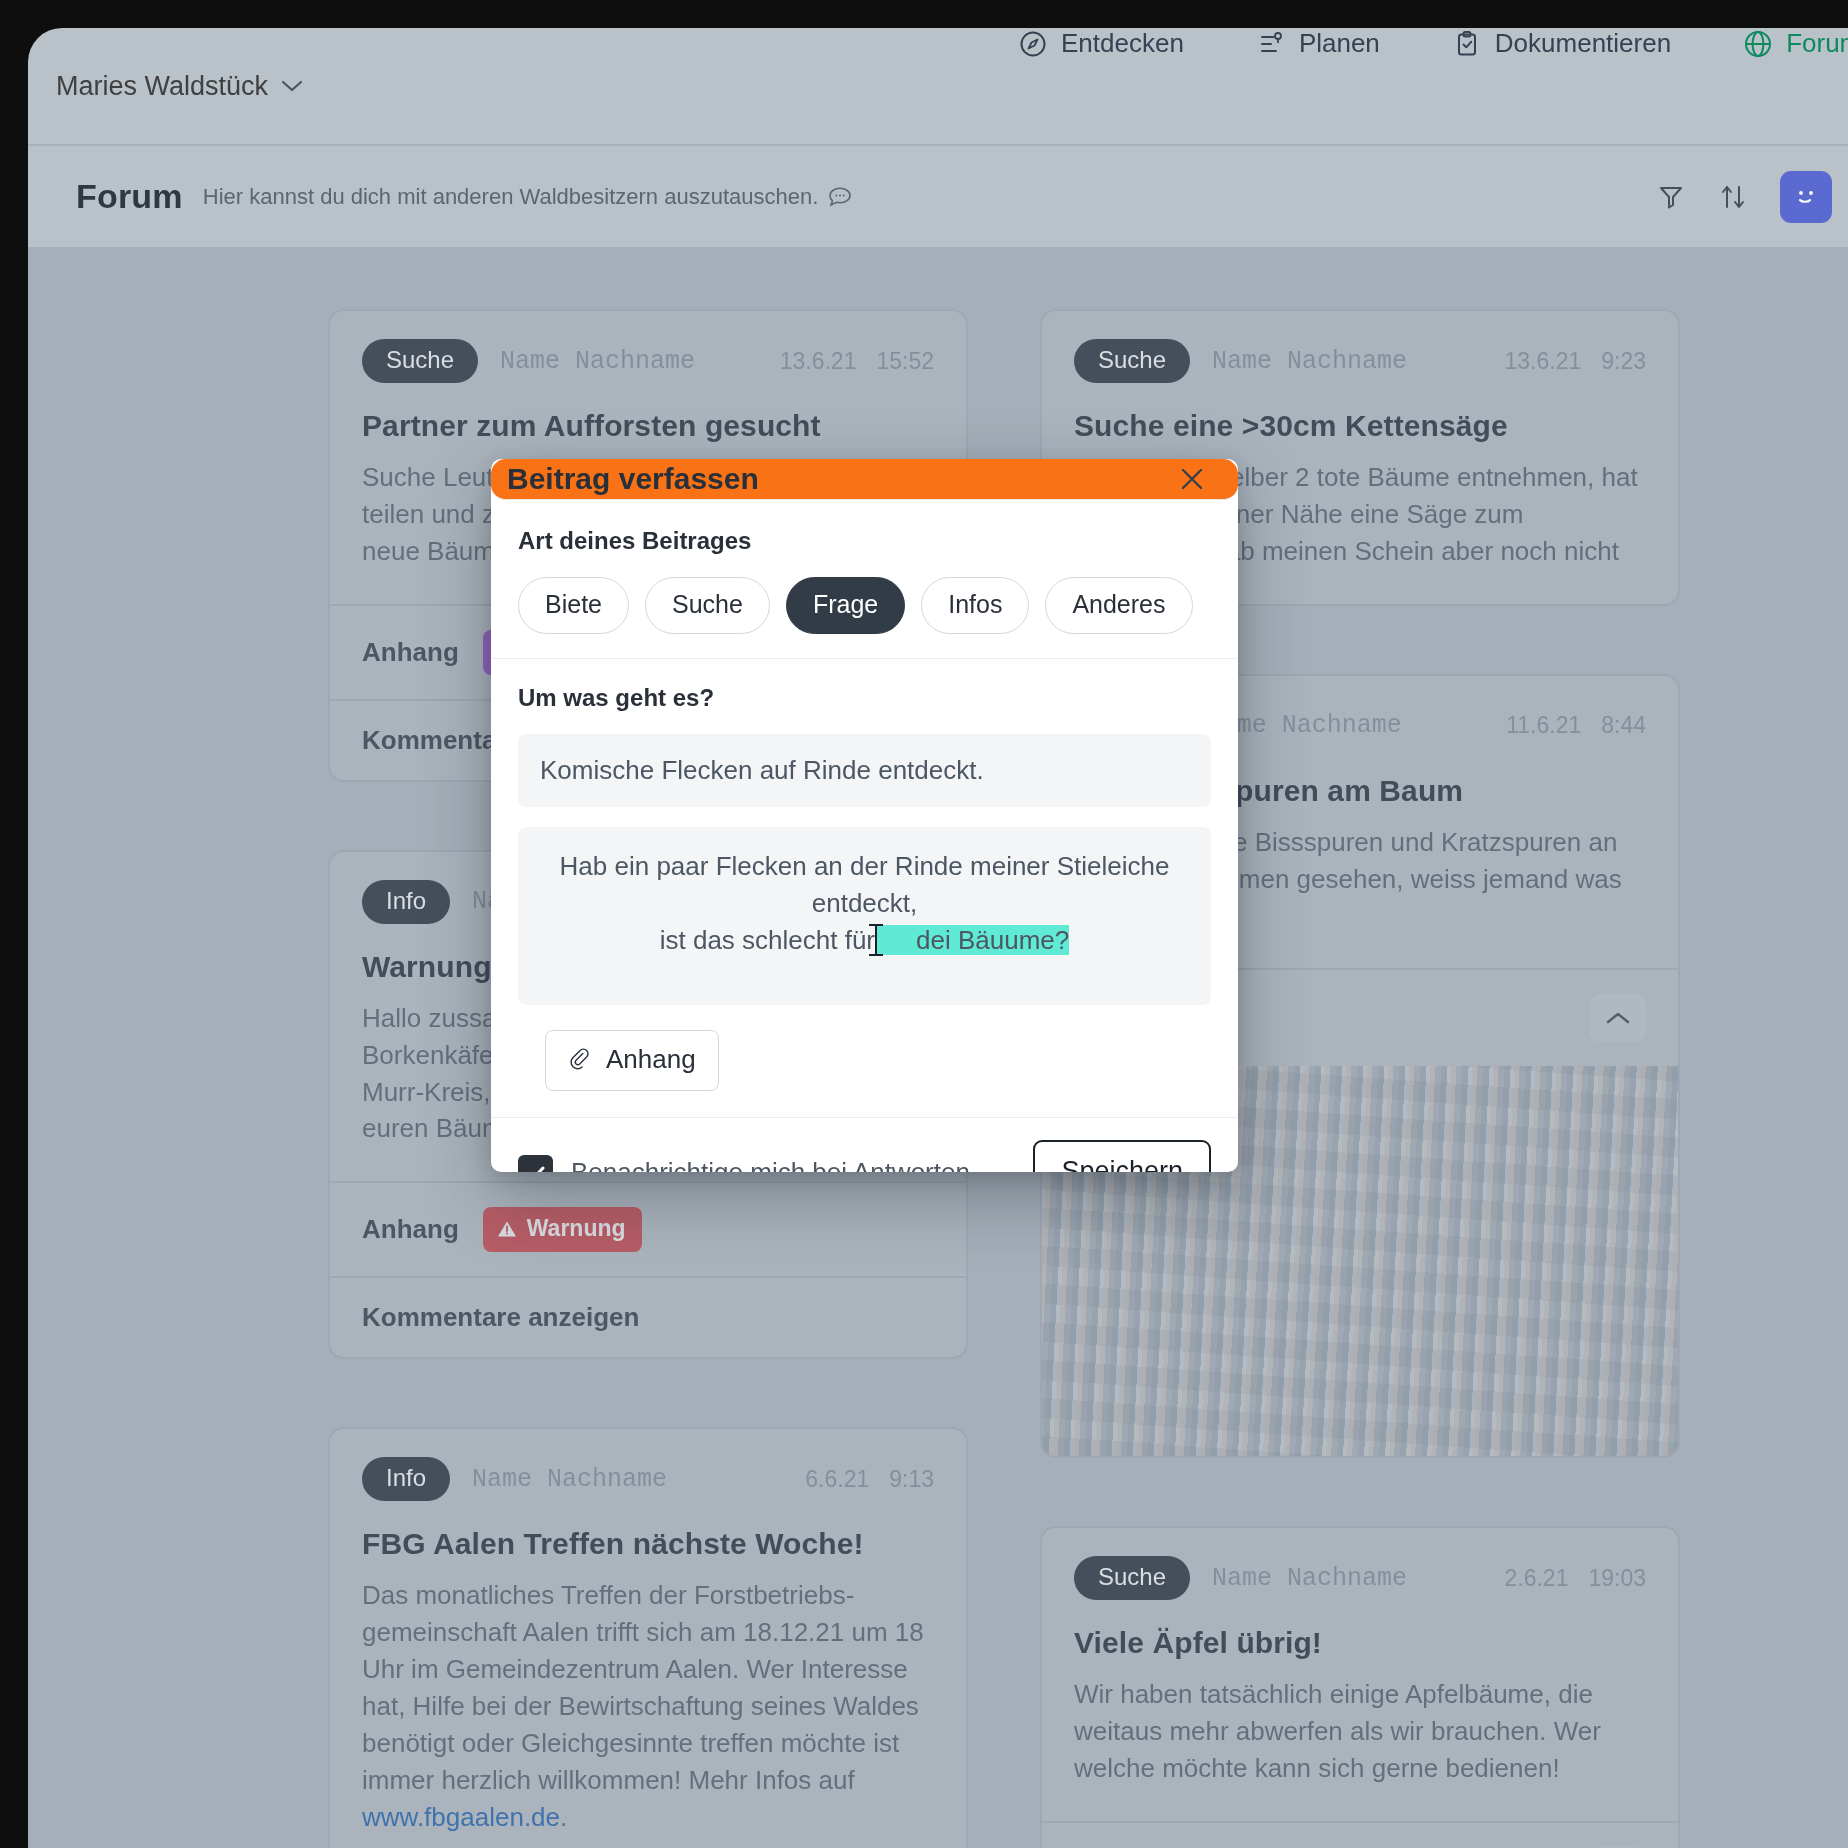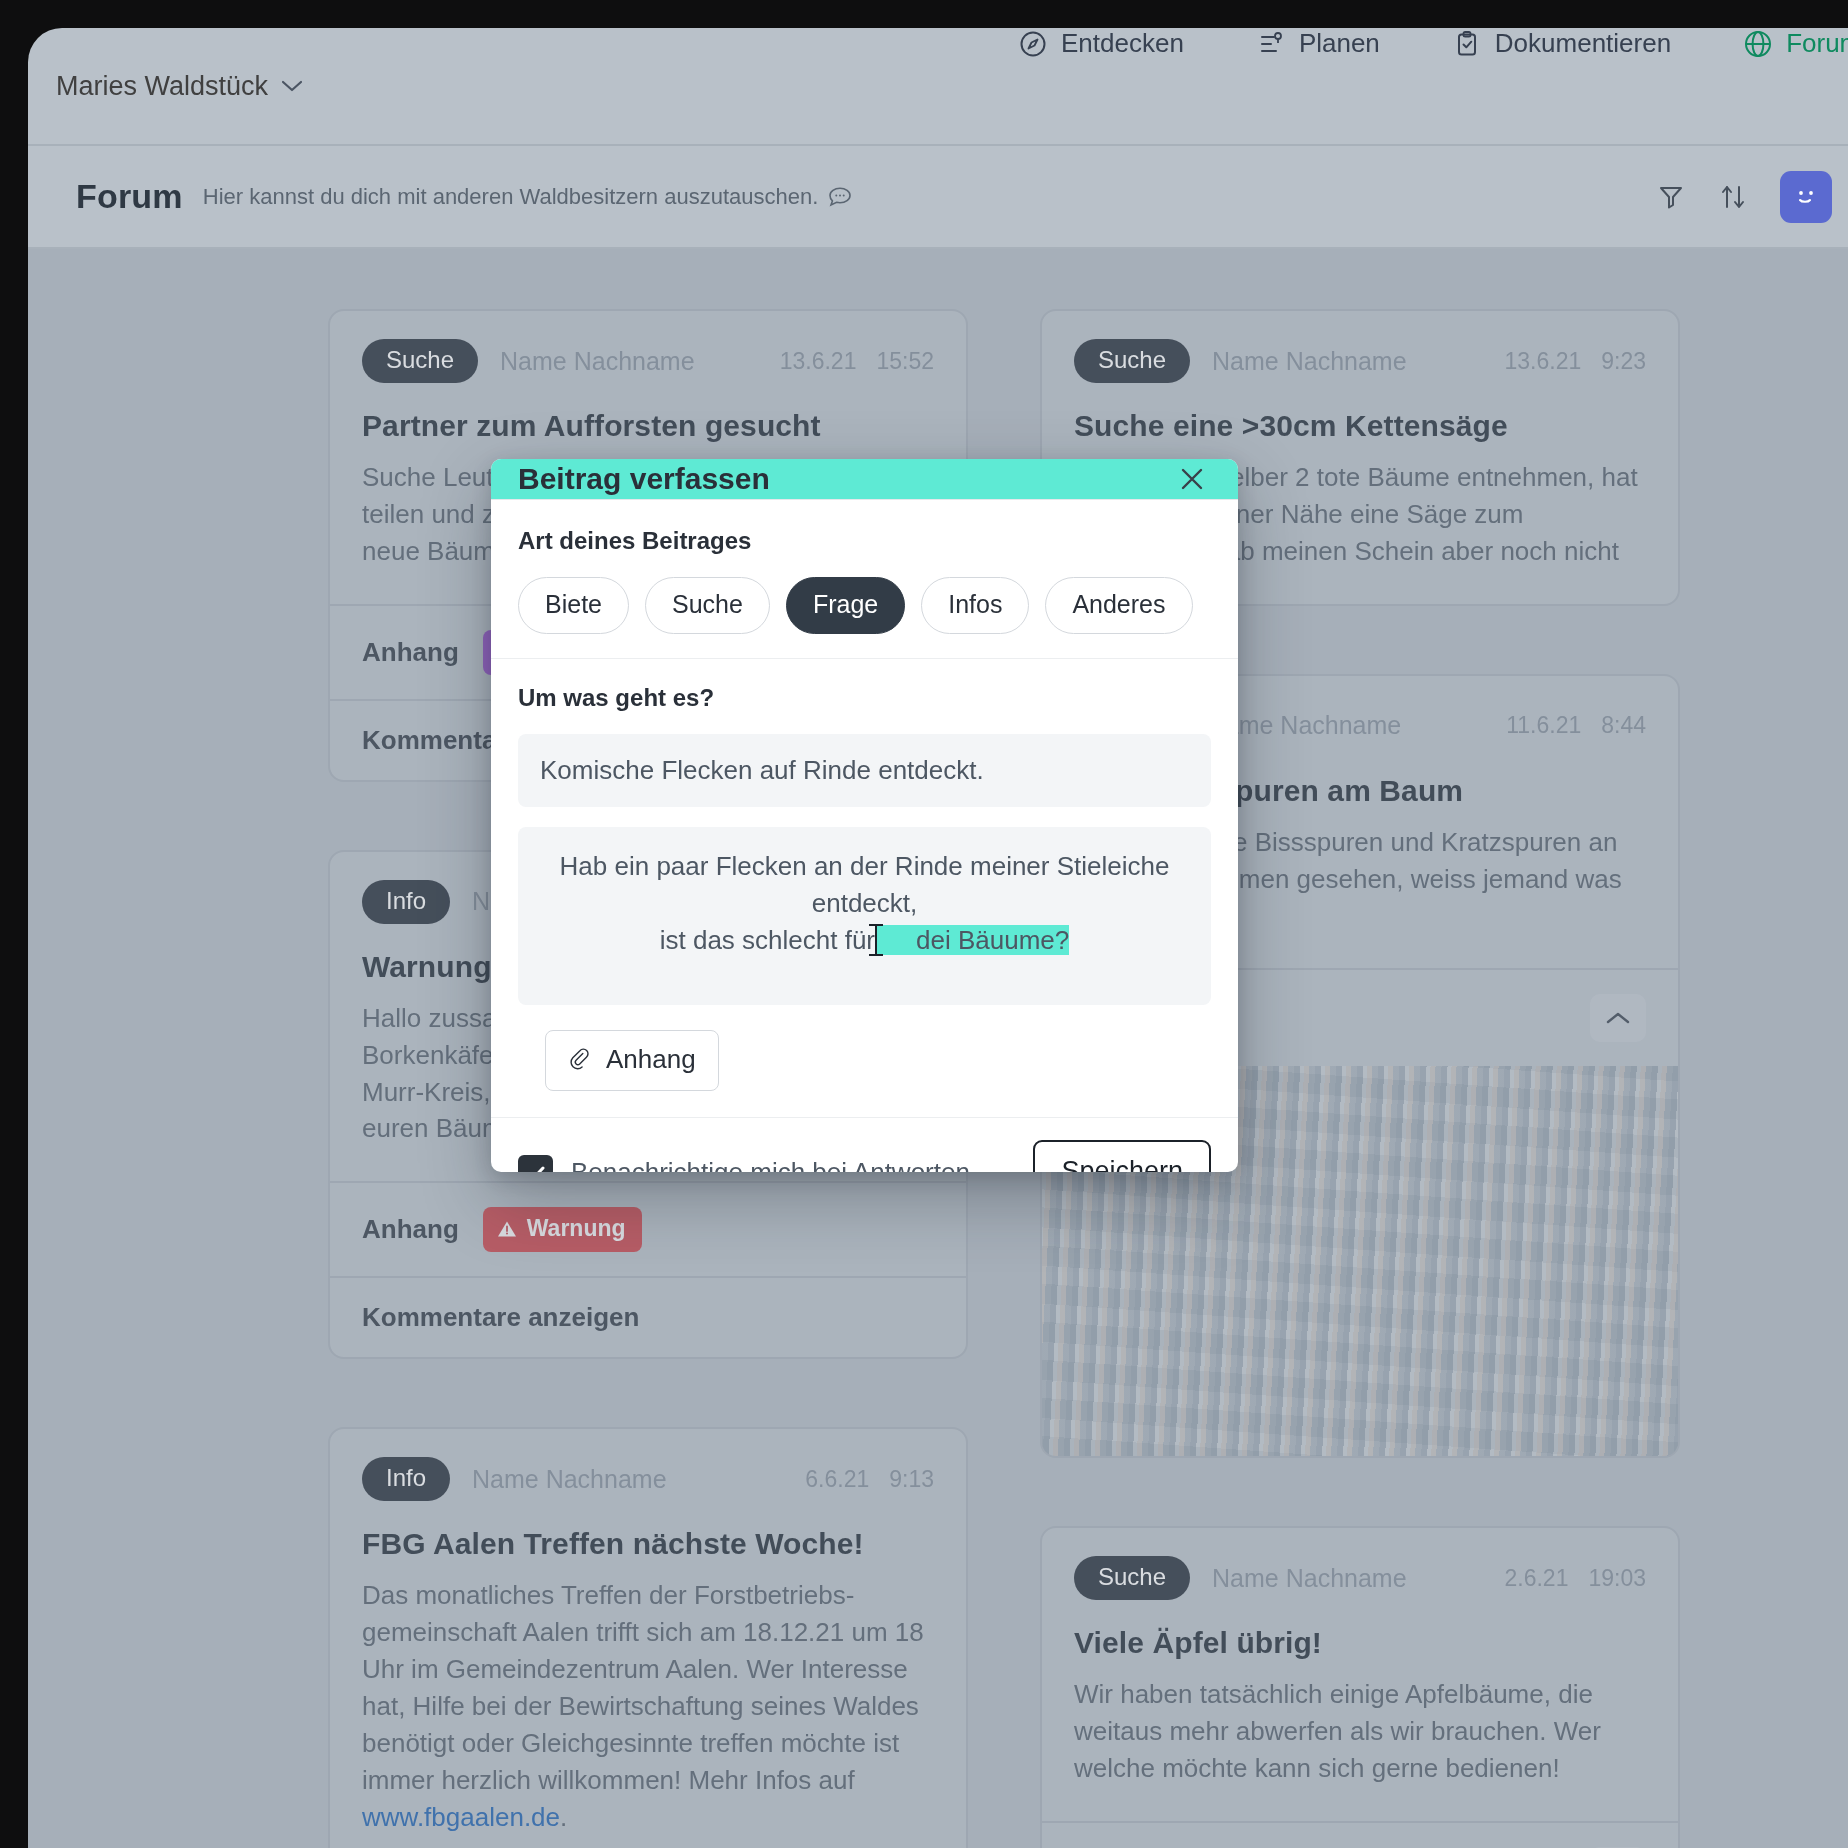--- a/index.html
+++ b/index.html
@@ -80,21 +80,21 @@
     border-radius: 16px;
     overflow: hidden;
   }
   .card-body { padding: 28px 32px 34px 32px; }
   .card-meta { display: flex; align-items: center; gap: 22px; }
   .tag {
     background: #323c47; color: #fff;
     font-size: 24px; border-radius: 999px;
     padding: 9px 24px 11px 24px; line-height: 1;
   }
-  .author { font-size: 25px; color: #8a95a1; }
+  .author { font-size: 25px; color: #8a95a1; font-family: Liberation Mono, monospace; }
   .date { font-size: 23px; color: #8a95a1; margin-left: auto; display:flex; gap: 20px;}
   .card-title {
     font-size: 30px; font-weight: 700; color: #2f3944;
     margin-top: 26px; letter-spacing: .1px;
   }
   .card-text {
     font-size: 26px; line-height: 1.42; color: #5d6975; margin-top: 16px;
   }
   .card-text a { color: #2b6cb8; text-decoration: none; }
   .card-sep { border-top: 2px solid #adb6bf; }
@@ -137,23 +137,24 @@
     position: absolute;
     left: 463px; top: 431px;
     width: 747px; height: 713px;
     background: #fff;
     border-radius: 10px;
     box-shadow: 0 26px 70px rgba(20,28,38,.30), 0 6px 20px rgba(20,28,38,.18);
     overflow: hidden;
     display:flex; flex-direction: column;
   }
   .modal-head {
-    height: 71px; background: #5eead4;
-    display:flex; align-items:center; padding: 0 26px 0 27px;
+    height: 71px; background: #f97316;
+    display:flex; align-items:center; padding: 0 26px 0 16px;
     border-bottom: 1px solid #e6e8eb;
+    border-radius: 15px;
   }
   .modal-title { font-size: 30px; font-weight: 700; color: #2a3039; }
   .x-btn { margin-left:auto; color:#394049; width:40px;height:40px;
     display:flex;align-items:center;justify-content:center; }
   .sect { padding: 27px 27px 24px 27px; border-bottom: 1px solid #eceef0; }
   .sect-label { font-size: 24px; color:#2a3039; font-weight:600; }
   .pills { display:flex; gap: 16px; margin-top: 22px; }
   .pill {
     border: 1.6px solid #d4d8dd; border-radius: 999px;
     padding: 12px 26px 14px 26px; font-size: 25px; color: #2a3039;

